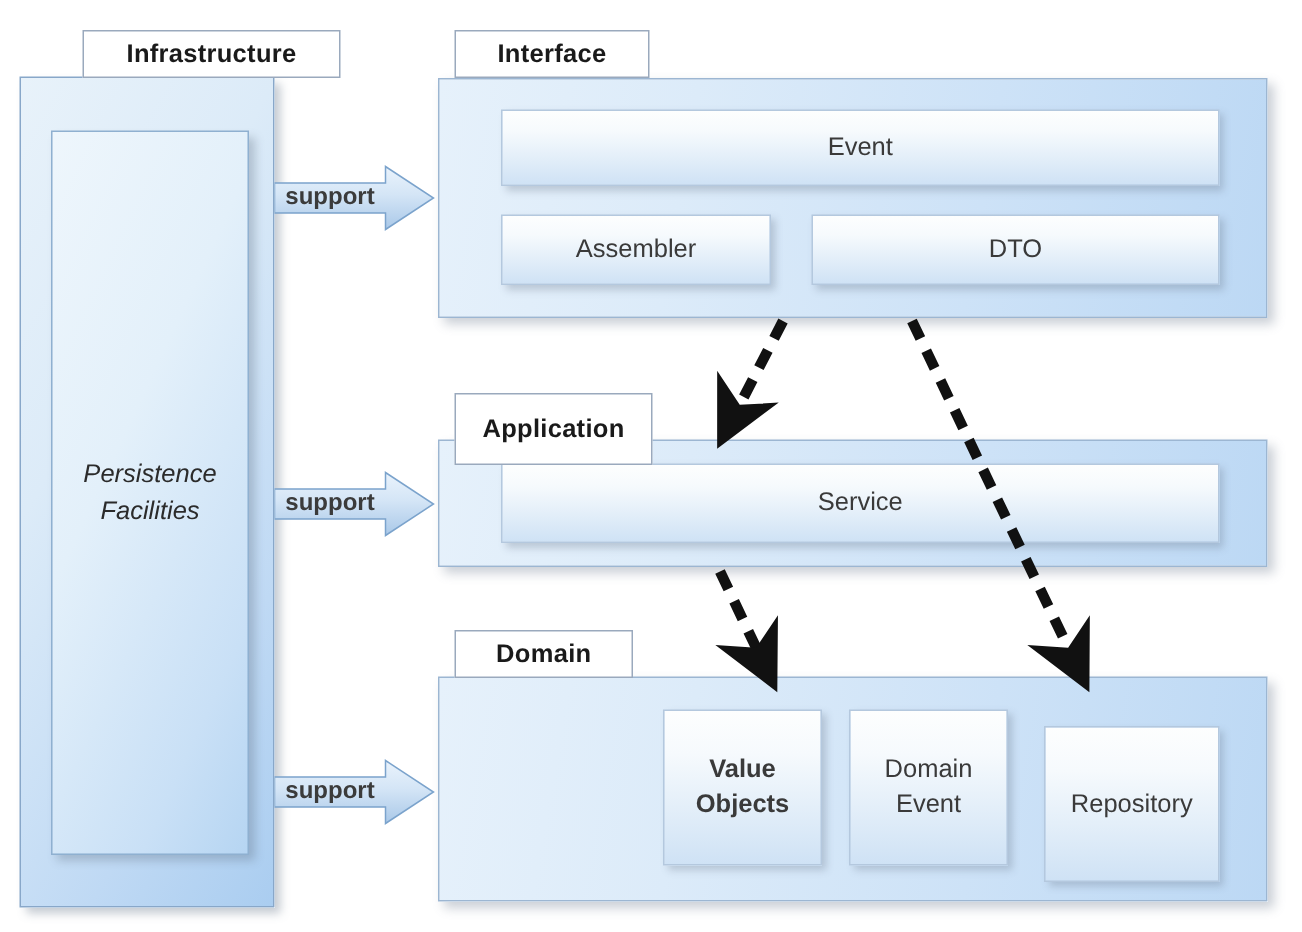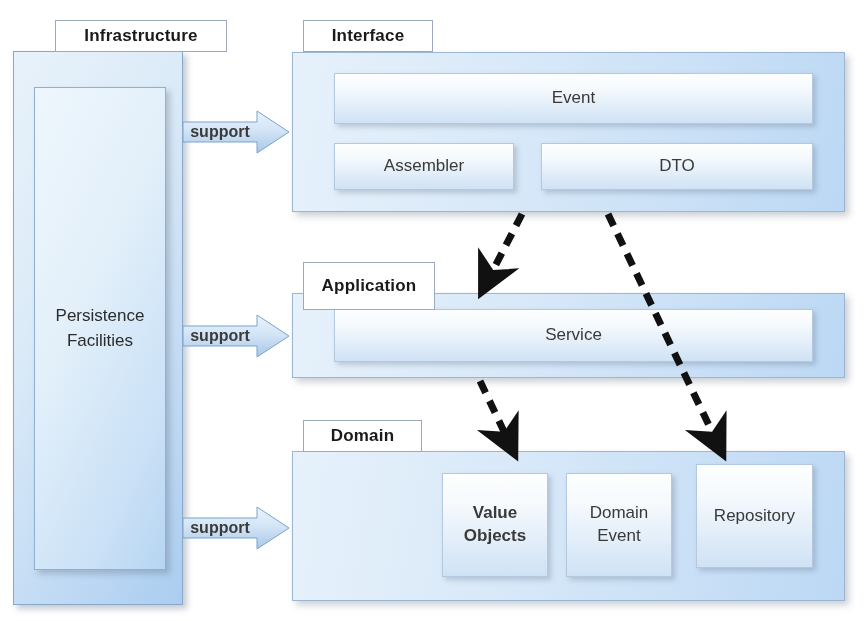--- a/index.html
+++ b/index.html
@@ -60,20 +60,21 @@
     display: flex;
     align-items: center;
     justify-content: center;
     z-index: 3;
   }
   .infra-inner-text {
     font-size: 17px;
     color: #2b2b2b;
     text-align: center;
     line-height: 1.45;
+    font-style: italic;
   }
 
   
   .layer-panel {
     position: absolute;
     background: linear-gradient(100deg, #e6f1fb 0%, #dcebf9 30%, #cde2f7 65%, #bcd8f4 100%);
     border: 1px solid #9cb6d2;
     box-sizing: border-box;
     box-shadow: 4px 4px 7px rgba(95,110,130,0.33);
     z-index: 4;
@@ -188,21 +189,21 @@
     </span>
   </div>
 
   <div class="comp-box" style="left:566px; top:473px; width:106px; height:104px;">
     <span>
       <span>Domain</span><br>
       <span>Event</span>
     </span>
   </div>
 
-  <div class="comp-box" style="left:696px; top:464px; width:117px; height:104px;">
+  <div class="comp-box" style="left:696px; top:484px; width:117px; height:104px;">
     <span>Repository</span>
   </div>
 
   <div class="support-arrow" style="left:183px; top:108px; width:108px; height:48px;">
     <svg width="108" height="48" viewBox="0 0 108 48">
       <defs>
         <linearGradient id="sgrad1" x1="0" y1="0" x2="0" y2="1">
           <stop offset="0%" stop-color="#eaf3fc"></stop>
           <stop offset="45%" stop-color="#d4e5f6"></stop>
           <stop offset="100%" stop-color="#a9c8e8"></stop>

